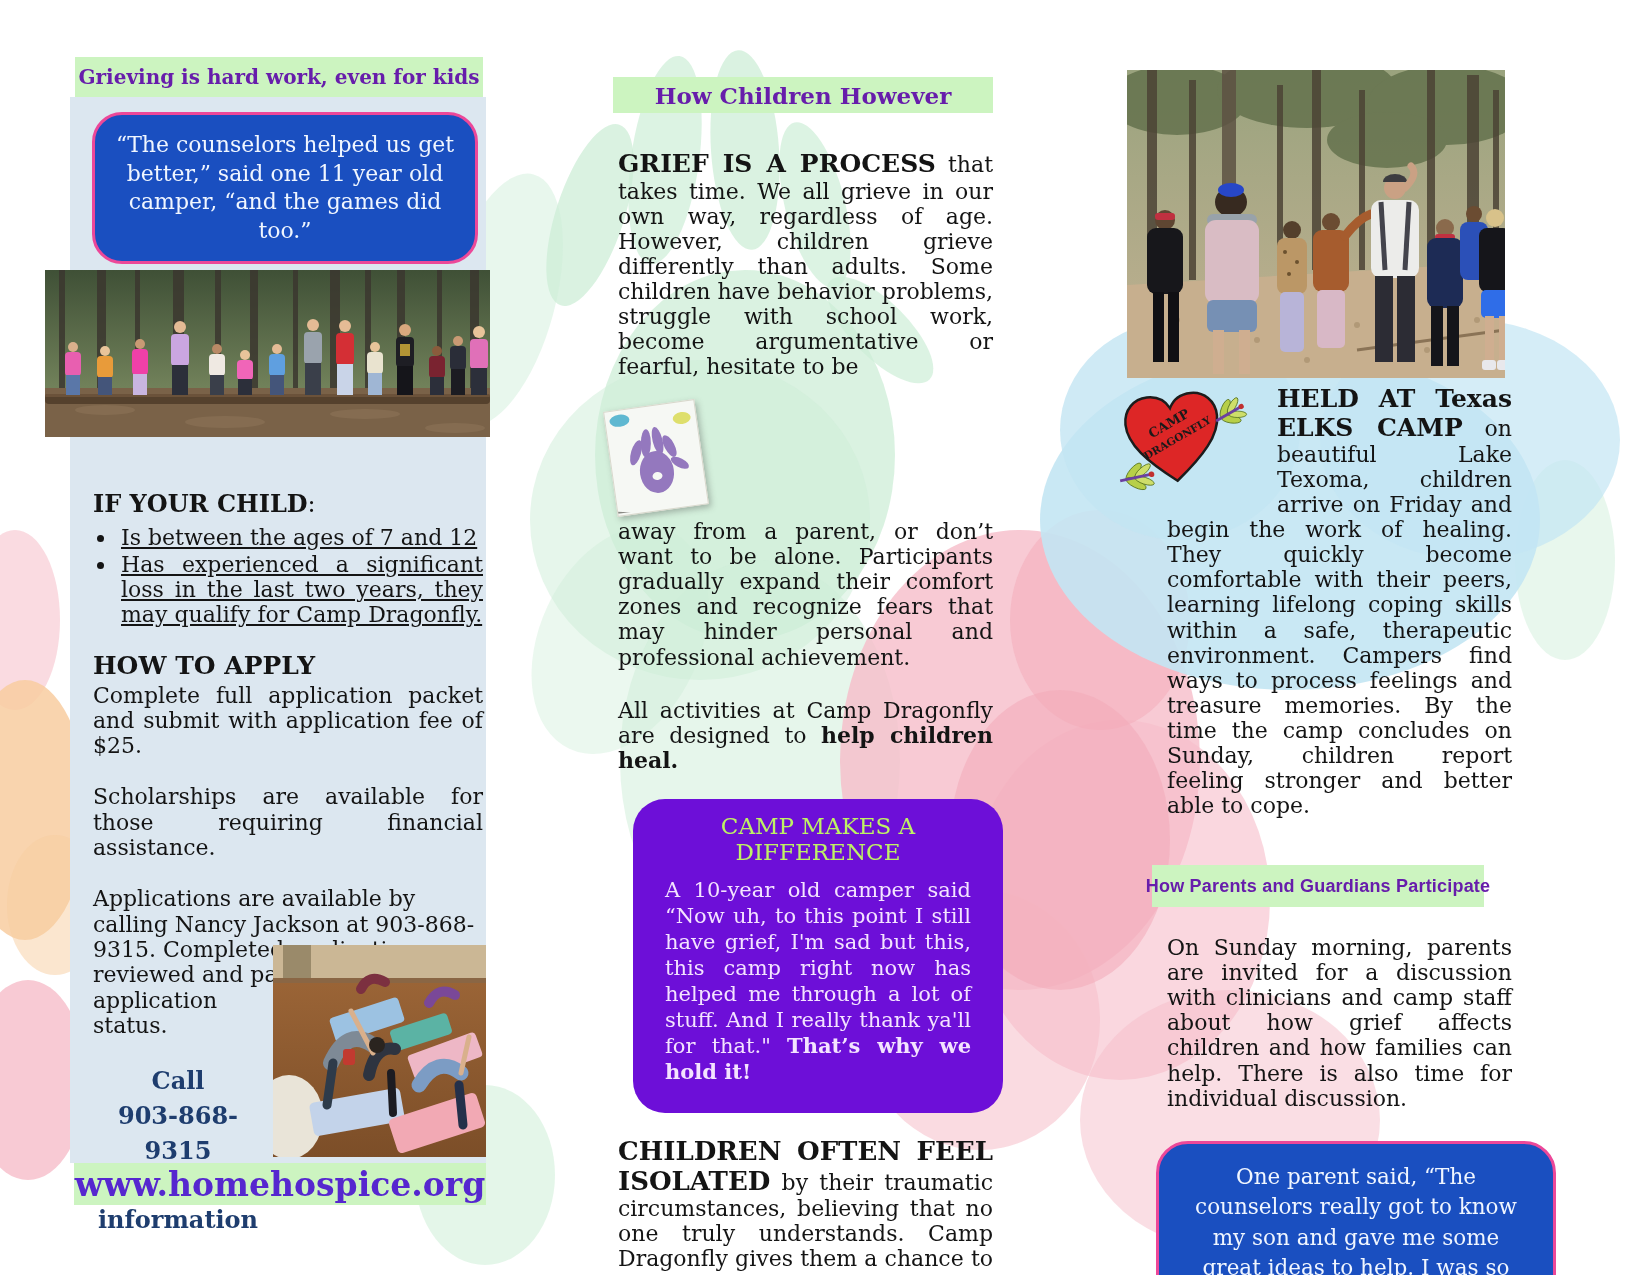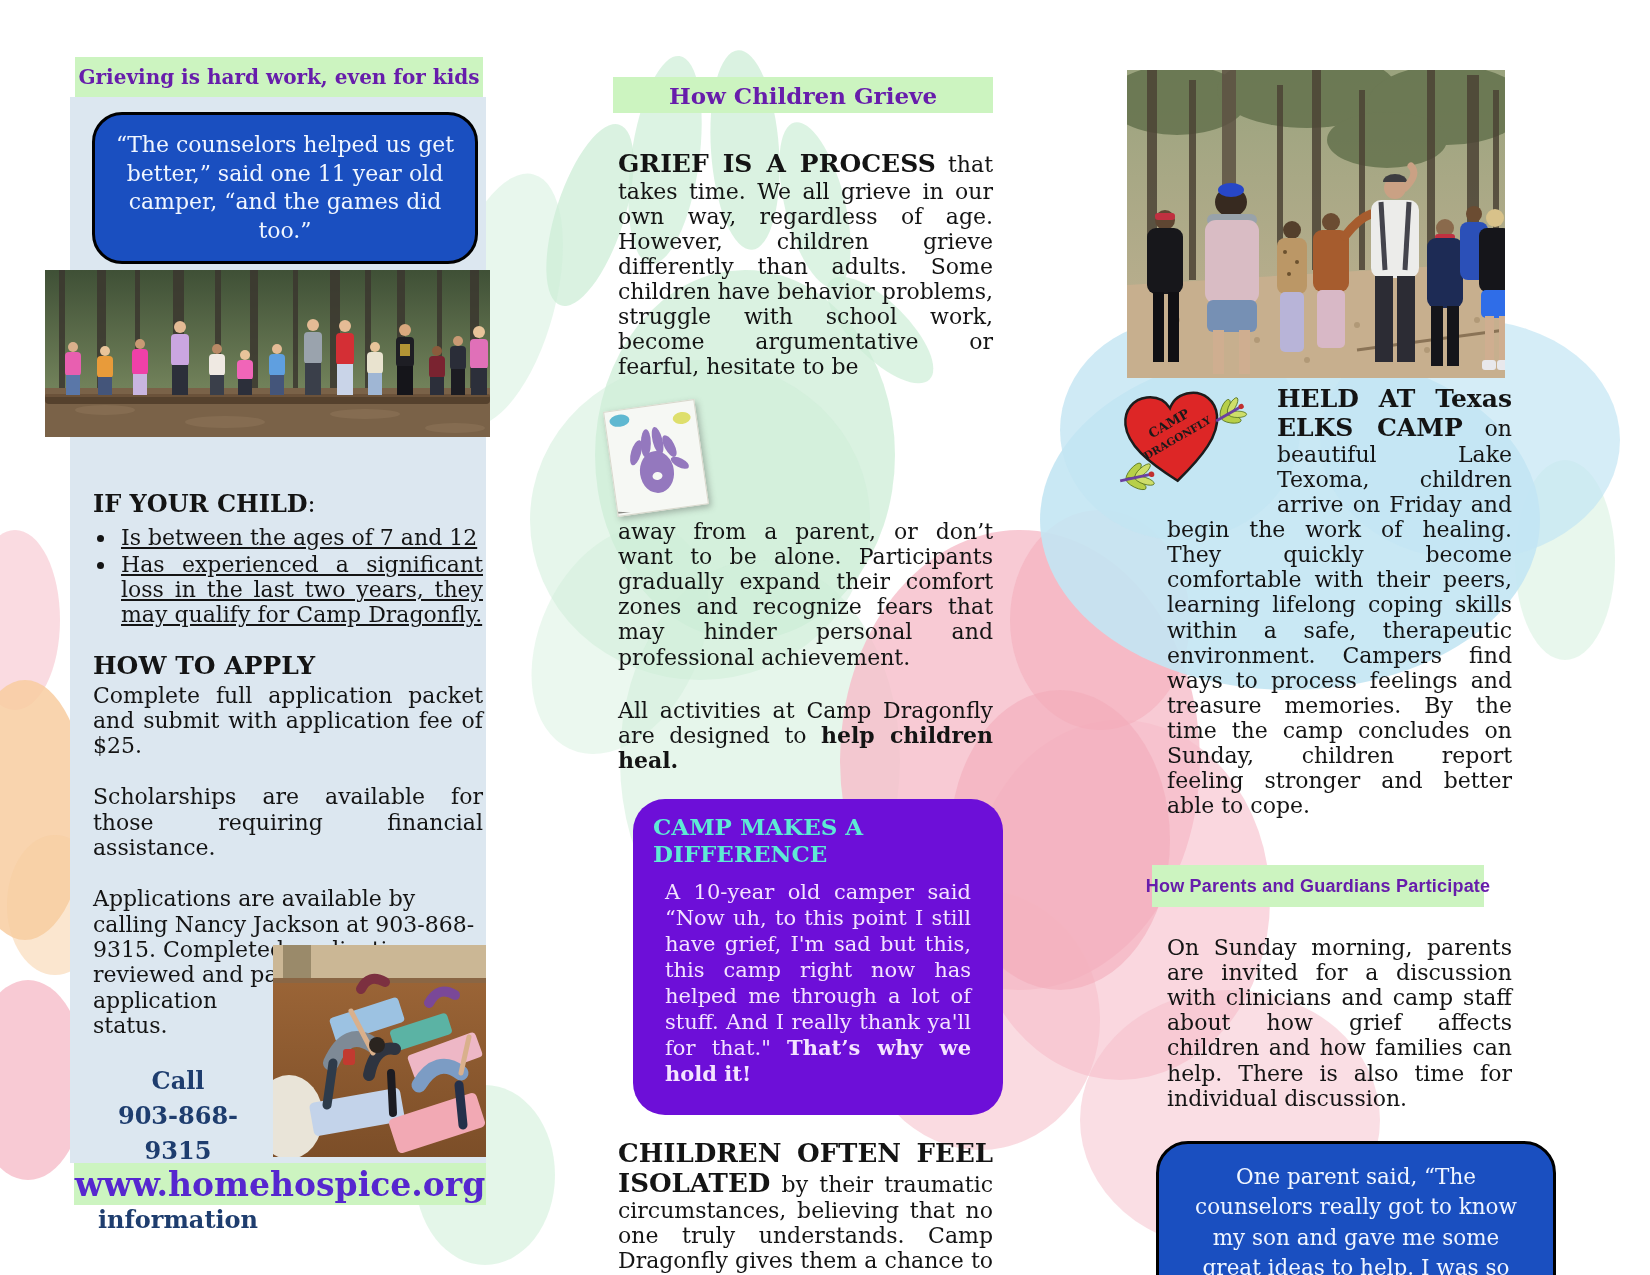--- a/index.html
+++ b/index.html
@@ -6,21 +6,21 @@
   .page{position:relative;width:1650px;height:1275px;background:#ffffff;overflow:hidden;
         font-family:"DejaVu Serif", serif;color:#141414;}
   .splotches{position:absolute;left:0;top:0;z-index:0;pointer-events:none;}
   .col{position:absolute;z-index:1;}
   .greenbar{background:#ccf4c0;display:flex;align-items:center;justify-content:center;
             color:#671dab;font-weight:bold;white-space:nowrap;}
   
   .col-left{left:70px;top:57px;width:416px;}
   .left-panel-bg{position:absolute;left:0;top:40px;width:416px;height:1066px;background:#dce7f0;z-index:0;}
   .left-header{position:absolute;left:5px;top:0;width:408px;height:40px;font-size:20px;z-index:2;}
-  .quote-blue{position:absolute;background:#1a4fc0;border:3px solid #000000;border-radius:30px;
+  .quote-blue{position:absolute;background:#1a4fc0;border:3px solid #ec4899;border-radius:30px;
               color:#f0f6ff;text-align:center;z-index:2;}
   .quote-left{left:22px;top:55px;width:340px;padding:16px 20px;font-size:22px;line-height:1.3;}
   .photo{position:absolute;z-index:2;overflow:hidden;}
   .photo-log{left:-25px;top:213px;width:445px;height:167px;}
   .left-text{position:absolute;left:23px;top:433px;width:390px;font-size:22px;line-height:1.15;z-index:2;}
   .left-text p{margin:0 0 26px 0;text-align:justify;}
   .h-inline{font-size:24px;margin:0 0 6px 0 !important;text-align:left !important;}
   .h-inline b{font-size:24px;}
   .left-text ul{margin:0 0 24px 24px;padding:0;text-decoration:underline;}
   .left-text li{margin:0 0 2px 0;text-align:justify;padding-left:4px;}
@@ -36,21 +36,21 @@
   .mid-header{position:relative;left:-5px;width:380px;height:36px;font-size:23px;}
   .body-p{font-size:22px;line-height:1.14;text-align:justify;margin:0;}
   .grief1{margin-top:37px;}
   .grief-row{display:flex;align-items:flex-start;flex-direction:column;}
   .handprint-wrap{flex:0 0 112px;width:112px;padding-top:26px;}
   .polaroid{width:90px;height:104px;background:#f6f8f4;border:1px solid #d8d8cc;
             box-shadow:2px 3px 6px rgba(60,60,60,.35);transform:rotate(-8deg);margin-left:-8px;}
   .activities{margin-top:28px;}
   .purplebox{margin:26px 0 0 15px;width:330px;background:#6d0fd8;border-radius:32px;
              padding:14px 20px 16px 20px;color:#f4e3ff;}
-  .purplebox .ttl{font-weight:bold;color:#5eead4;font-size:23px;margin:0 0 2px 0;}
+  .purplebox .ttl{text-align:center;font-weight:normal;color:#bef264;font-size:23px;margin:0 0 2px 0;}
   .purplebox .bd{font-size:21px;line-height:1.24;text-align:justify;margin:12px;}
   .isolated{margin-top:24px;}
   .isolated b{font-size:26px;}
   
   .col-right{left:1167px;top:70px;width:345px;}
   .photo-woods{left:-40px;top:0;width:378px;height:308px;}
   .held{margin-top:315px;}
   .heart-float{float:left;width:100px;height:112px;margin:2px 10px 2px 0;position:relative;}
   .heart-float svg{position:absolute;left:-52px;top:0;}
   .right-bar{position:relative;margin:47px 0 0 -15px;width:332px;height:42px;
@@ -276,21 +276,21 @@
       </svg>
     </div>
   </section>
 
   <div class="greenbar website-bar">
     <span style="color:#5627cf;">www.homehospice.org</span>
   </div>
 
   <section class="col col-mid">
     <div class="greenbar mid-header">
-      <span>How Children Grieve</span>
+      <span>How Children However</span>
     </div>
 
     <p class="body-p grief1"><b style="font-size:25px;">GRIEF IS A PROCESS</b><span> that takes time. We  all grieve in our own way, regardless of age. However, children grieve differently than adults.  Some children have behavior problems, struggle with school work, become argumentative or fearful, hesitate to be</span></p>
 
     <div class="grief-row">
       <div class="handprint-wrap">
         <div class="polaroid">
           <svg width="88" height="102" viewBox="0 0 88 102">
             <ellipse cx="14" cy="10" rx="10" ry="6" fill="#3aa8c8" opacity="0.8"></ellipse>
             <ellipse cx="76" cy="16" rx="9" ry="6" fill="#d8d84a" opacity="0.8"></ellipse>

